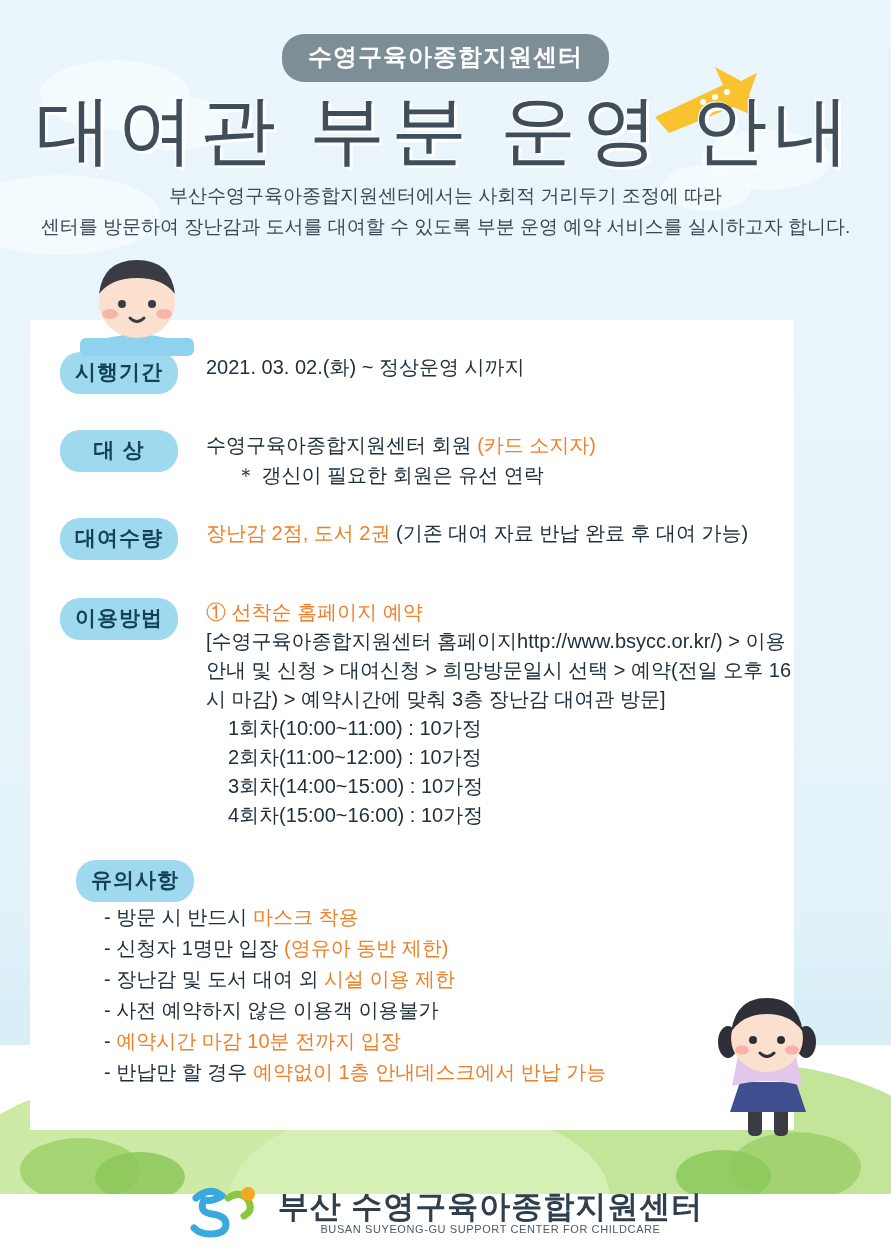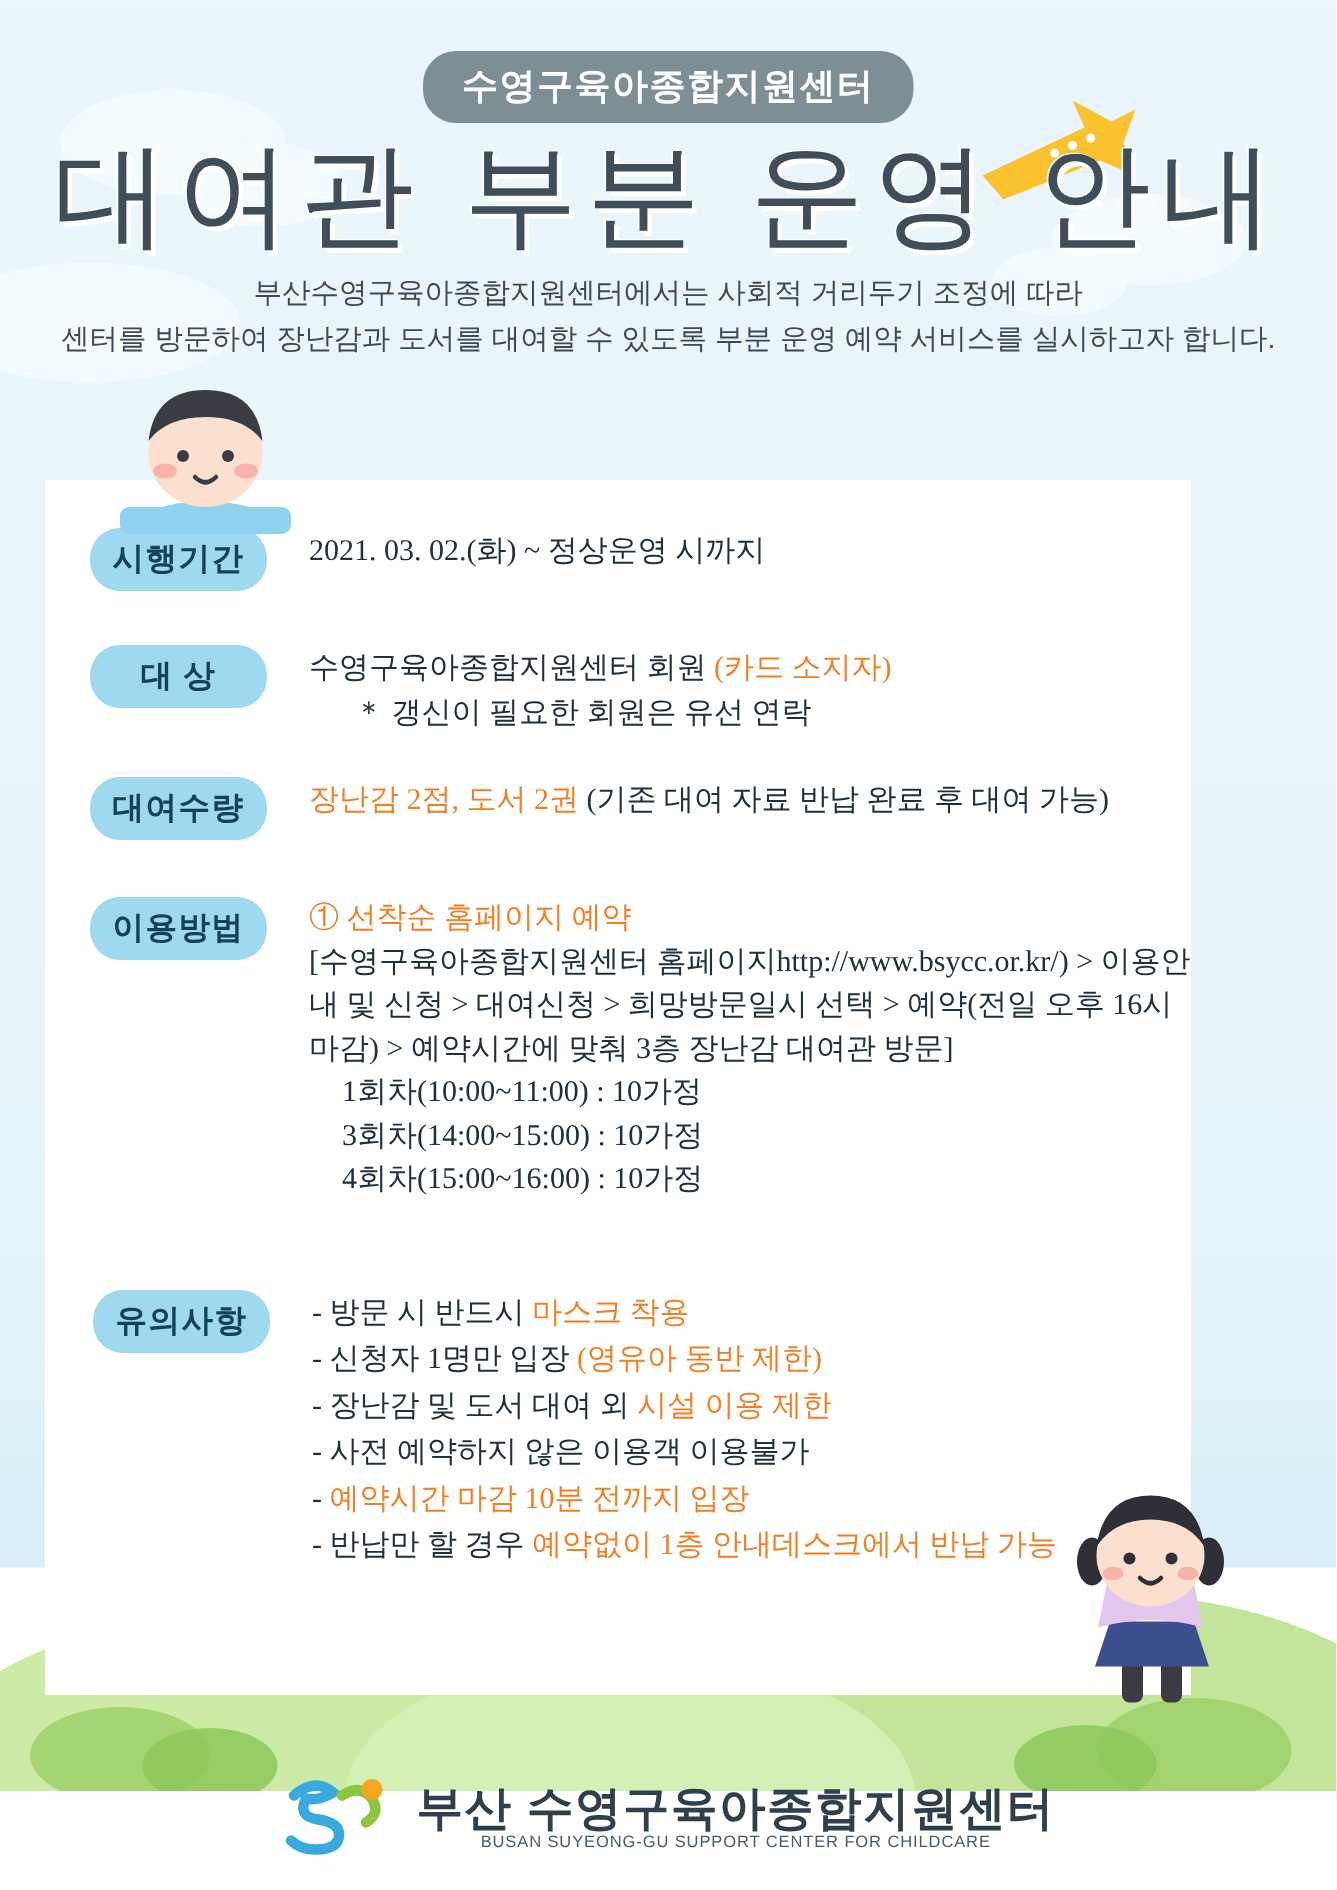--- a/index.html
+++ b/index.html
@@ -119,21 +119,20 @@
 
   
   .card {
     position: absolute;
     left: 30px;
     top: 320px;
     width: 764px;
     height: 810px;
     background: #ffffff;
     z-index: 5;
-    font-family: Liberation Serif, serif;
   }
 
   .row {
     position: absolute;
     display: flex;
     align-items: flex-start;
   }
   .pill {
     flex: 0 0 auto;
     width: 118px;
@@ -153,21 +152,21 @@
     color: #20303c;
   }
   .orange { color: #f08028; }
   .indent { padding-left: 30px; display: block; }
   .indent2 { padding-left: 22px; display: block; }
 
   .r1 { left: 30px; top: 32px;  }
   .r2 { left: 30px; top: 110px; }
   .r3 { left: 30px; top: 198px; }
   .r4 { left: 30px; top: 278px; }
-  .r5 { left: 32px; top: 540px; }
+  .r5 { left: 46px; top: 540px; flex-direction: column; }
 
   .r4 .rowbody { line-height: 29px; }
   .r5 .rowbody { line-height: 31px; }
 
   
   .girl { position: absolute; right: 58px; bottom: 110px; z-index: 7; }
 
   
   .footer {
     position: absolute;
@@ -274,20 +273,21 @@
         <span class="orange">장난감 2점, 도서 2권</span><span> (기존 대여 자료 반납 완료 후 대여 가능)</span>
       </div>
     </div>
 
     <div class="row r4">
       <div class="pill">이용방법</div>
       <div class="rowbody">
         <div class="orange">① 선착순 홈페이지 예약</div>
         <div>[수영구육아종합지원센터 홈페이지http://www.bsycc.or.kr/) &gt; 이용안내 및 신청 &gt; 대여신청 &gt; 희망방문일시 선택 &gt; 예약(전일 오후 16시 마감) &gt; 예약시간에 맞춰 3층 장난감 대여관 방문]</div>
         <div class="indent2">1회차(10:00~11:00) : 10가정</div>
+        <div class="indent2">2회차(11:00~12:00) : 10가정</div>
         <div class="indent2">3회차(14:00~15:00) : 10가정</div>
         <div class="indent2">4회차(15:00~16:00) : 10가정</div>
       </div>
     </div>
 
     <div class="row r5">
       <div class="pill">유의사항</div>
       <div class="rowbody">
         <div><span>- 방문 시 반드시 </span><span class="orange">마스크 착용</span><span></span></div>
         <div><span>- 신청자 1명만 입장 </span><span class="orange">(영유아 동반 제한)</span><span></span></div>

